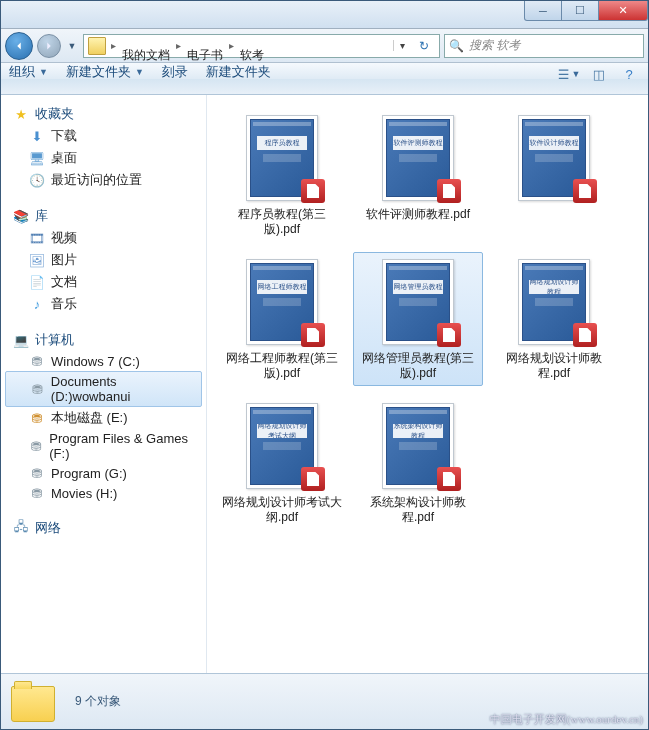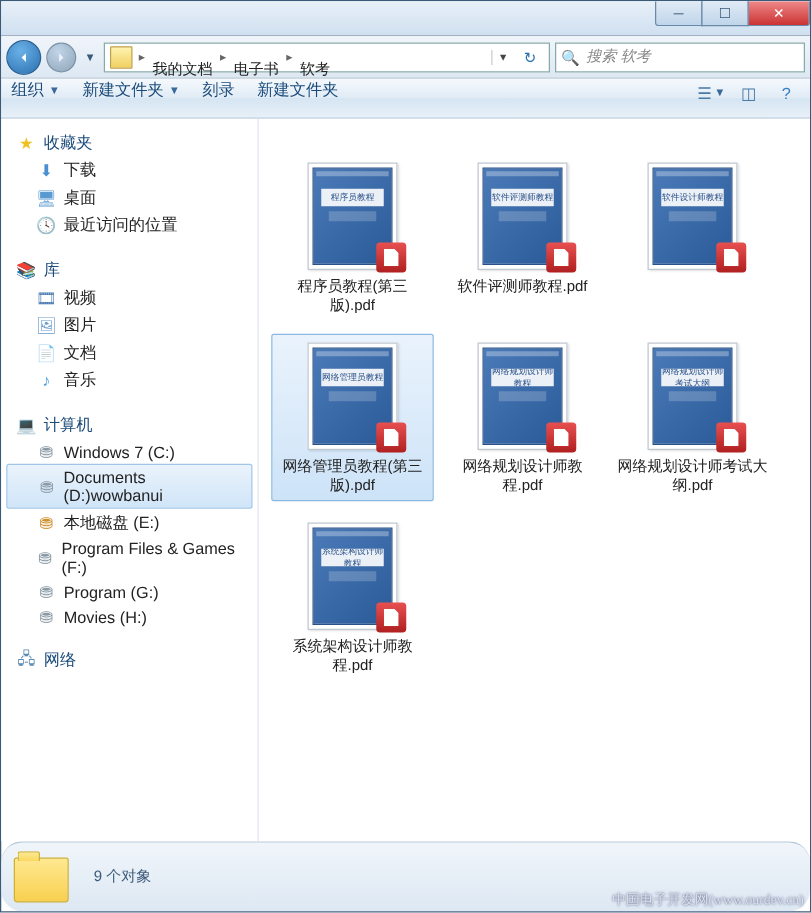--- a/index.html
+++ b/index.html
@@ -51,35 +51,35 @@
 .ic-lib { color: #5a8ab0; }
 .ic-vid { color: #4a7ab0; }
 .ic-pic { color: #6a9ad0; }
 .ic-doc { color: #c09050; }
 .ic-mus { color: #4aa0e0; }
 .ic-comp { color: #5a8ab0; }
 .ic-drv { color: #8a9aa5; }
 .ic-drv2 { color: #d09030; }
 .ic-net { color: #5a8ab0; }
 
-.content { flex: 1; padding: 28px 10px; overflow-y: auto; }
+.content { flex: 1; padding: 13px 10px; overflow-y: auto; }
 .grid { display: grid; grid-template-columns: repeat(3, 130px); gap: 10px 6px; }
 .fitem { display: flex; flex-direction: column; align-items: center; text-align: center; font-size: 12px; color: #222; padding: 4px; border: 1px solid transparent; border-radius: 2px; }
 .fitem.sel { background: linear-gradient(to bottom, #eaf3fc, #cde3f8); border: 1px solid #8ab8e0; }
 .thumb { width: 90px; height: 90px; position: relative; display: flex; align-items: center; justify-content: center; margin-bottom: 4px; }
 .page { width: 72px; height: 86px; background: #fff; border: 1px solid #c0c8d0; box-shadow: 1px 1px 2px rgba(0,0,0,0.15); display: flex; flex-direction: column; padding: 3px; }
 .cover { flex: 1; background: linear-gradient(135deg, #4a7ab8, #2a5a98); border: 1px solid #2a5088; display: flex; flex-direction: column; }
 .cov-bar { height: 4px; background: rgba(255,255,255,0.3); margin: 2px; }
 .cov-title { height: 14px; background: rgba(255,255,255,0.9); margin: 8px 6px 2px; font-size: 7px; color: #2a5088; display:flex; align-items:center; justify-content:center; overflow:hidden; }
 .cov-sub { height: 8px; background: rgba(255,255,255,0.2); margin: 2px 12px; }
 .pdf-badge { position: absolute; right: 2px; bottom: 0px; width: 24px; height: 24px; background: linear-gradient(to bottom, #e85050, #b02020); border-radius: 3px; display:flex; align-items:center; justify-content:center; }
 .pdf-badge::before { content:''; width:12px; height:14px; background:#fff; clip-path: polygon(0 0, 70% 0, 100% 25%, 100% 100%, 0 100%); }
 .fname { line-height: 1.25; max-width: 120px; }
 
-.statusbar { height: 56px; background: linear-gradient(to bottom, #f0f5fa, #dde8f3); border-top: 1px solid #b0c5d8; display: flex; align-items: center; padding: 16px 10px; gap: 16px; font-size: 12px; color: #3a5a7a; border-radius: 17px; }
+.statusbar { height: 56px; background: linear-gradient(to bottom, #f0f5fa, #dde8f3); border-top: 1px solid #b0c5d8; display: flex; align-items: center; padding: 16px 10px; gap: 16px; font-size: 12px; color: #3a5a7a; }
 .sb-icon { width: 48px; height: 44px; position: relative; }
 .sb-folder { width: 44px; height: 36px; background: linear-gradient(to bottom, #ffe890, #f8d050); border: 1px solid #d0b030; border-radius: 2px 2px 3px 3px; position: absolute; bottom: 2px; }
 .sb-folder::before { content:''; position:absolute; top:-6px; left:2px; width:16px; height:7px; background: linear-gradient(to bottom, #ffe890, #f8d860); border-radius: 2px 2px 0 0; border: 1px solid #d0b030; border-bottom:none; }
 .watermark { position: absolute; right: 6px; bottom: 3px; font-size: 11px; color: #dde; font-family: "SimSun", serif; text-shadow: 0 0 2px #346; }
 </style>
 </head>
 <body>
 
 <div class="window">
 
@@ -255,20 +255,33 @@
               <div class="page">
                 <div class="cover">
                   <div class="cov-bar"></div>
                   <div class="cov-title">软件设计师教程</div>
                   <div class="cov-sub"></div>
                 </div>
               </div>
               <div class="pdf-badge"></div>
             </div>
           </div>
+          <div class="fitem">
+            <div class="thumb">
+              <div class="page">
+                <div class="cover">
+                  <div class="cov-bar"></div>
+                  <div class="cov-title">网络工程师教程</div>
+                  <div class="cov-sub"></div>
+                </div>
+              </div>
+              <div class="pdf-badge"></div>
+            </div>
+            <div class="fname">网络工程师教程(第三版).pdf</div>
+          </div>
           <div class="fitem sel">
             <div class="thumb">
               <div class="page">
                 <div class="cover">
                   <div class="cov-bar"></div>
                   <div class="cov-title">网络管理员教程</div>
                   <div class="cov-sub"></div>
                 </div>
               </div>
               <div class="pdf-badge"></div>

